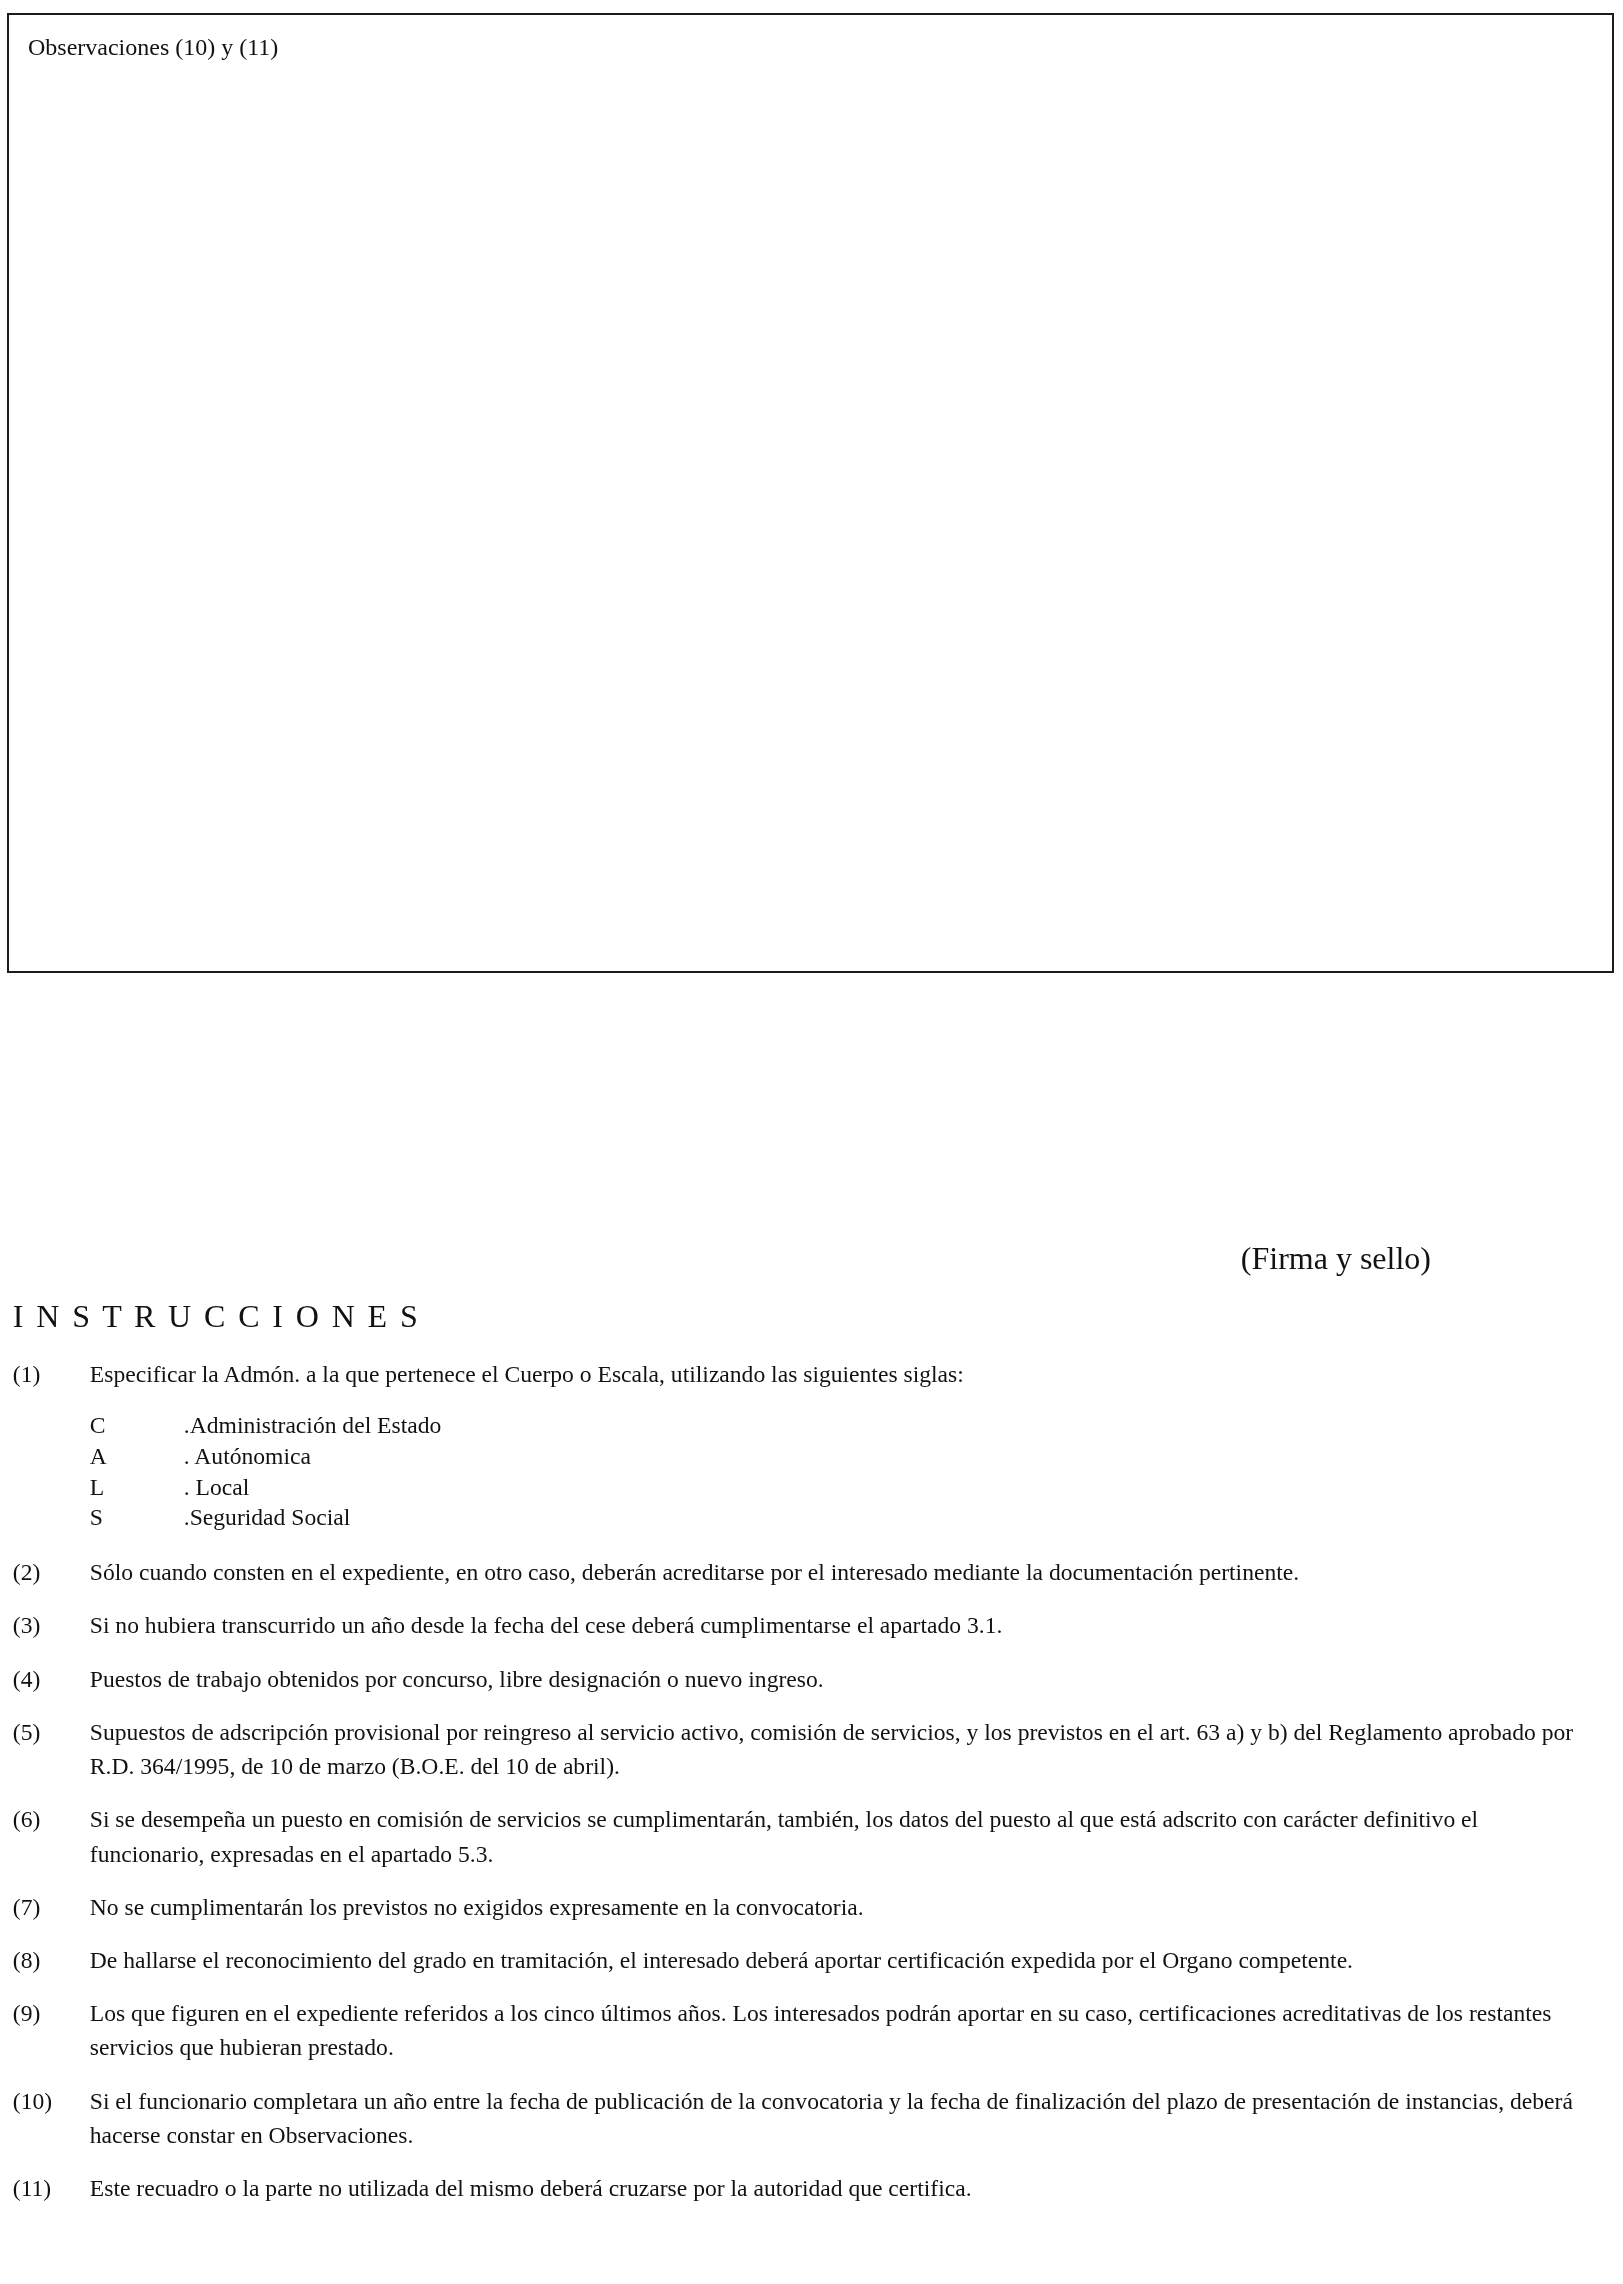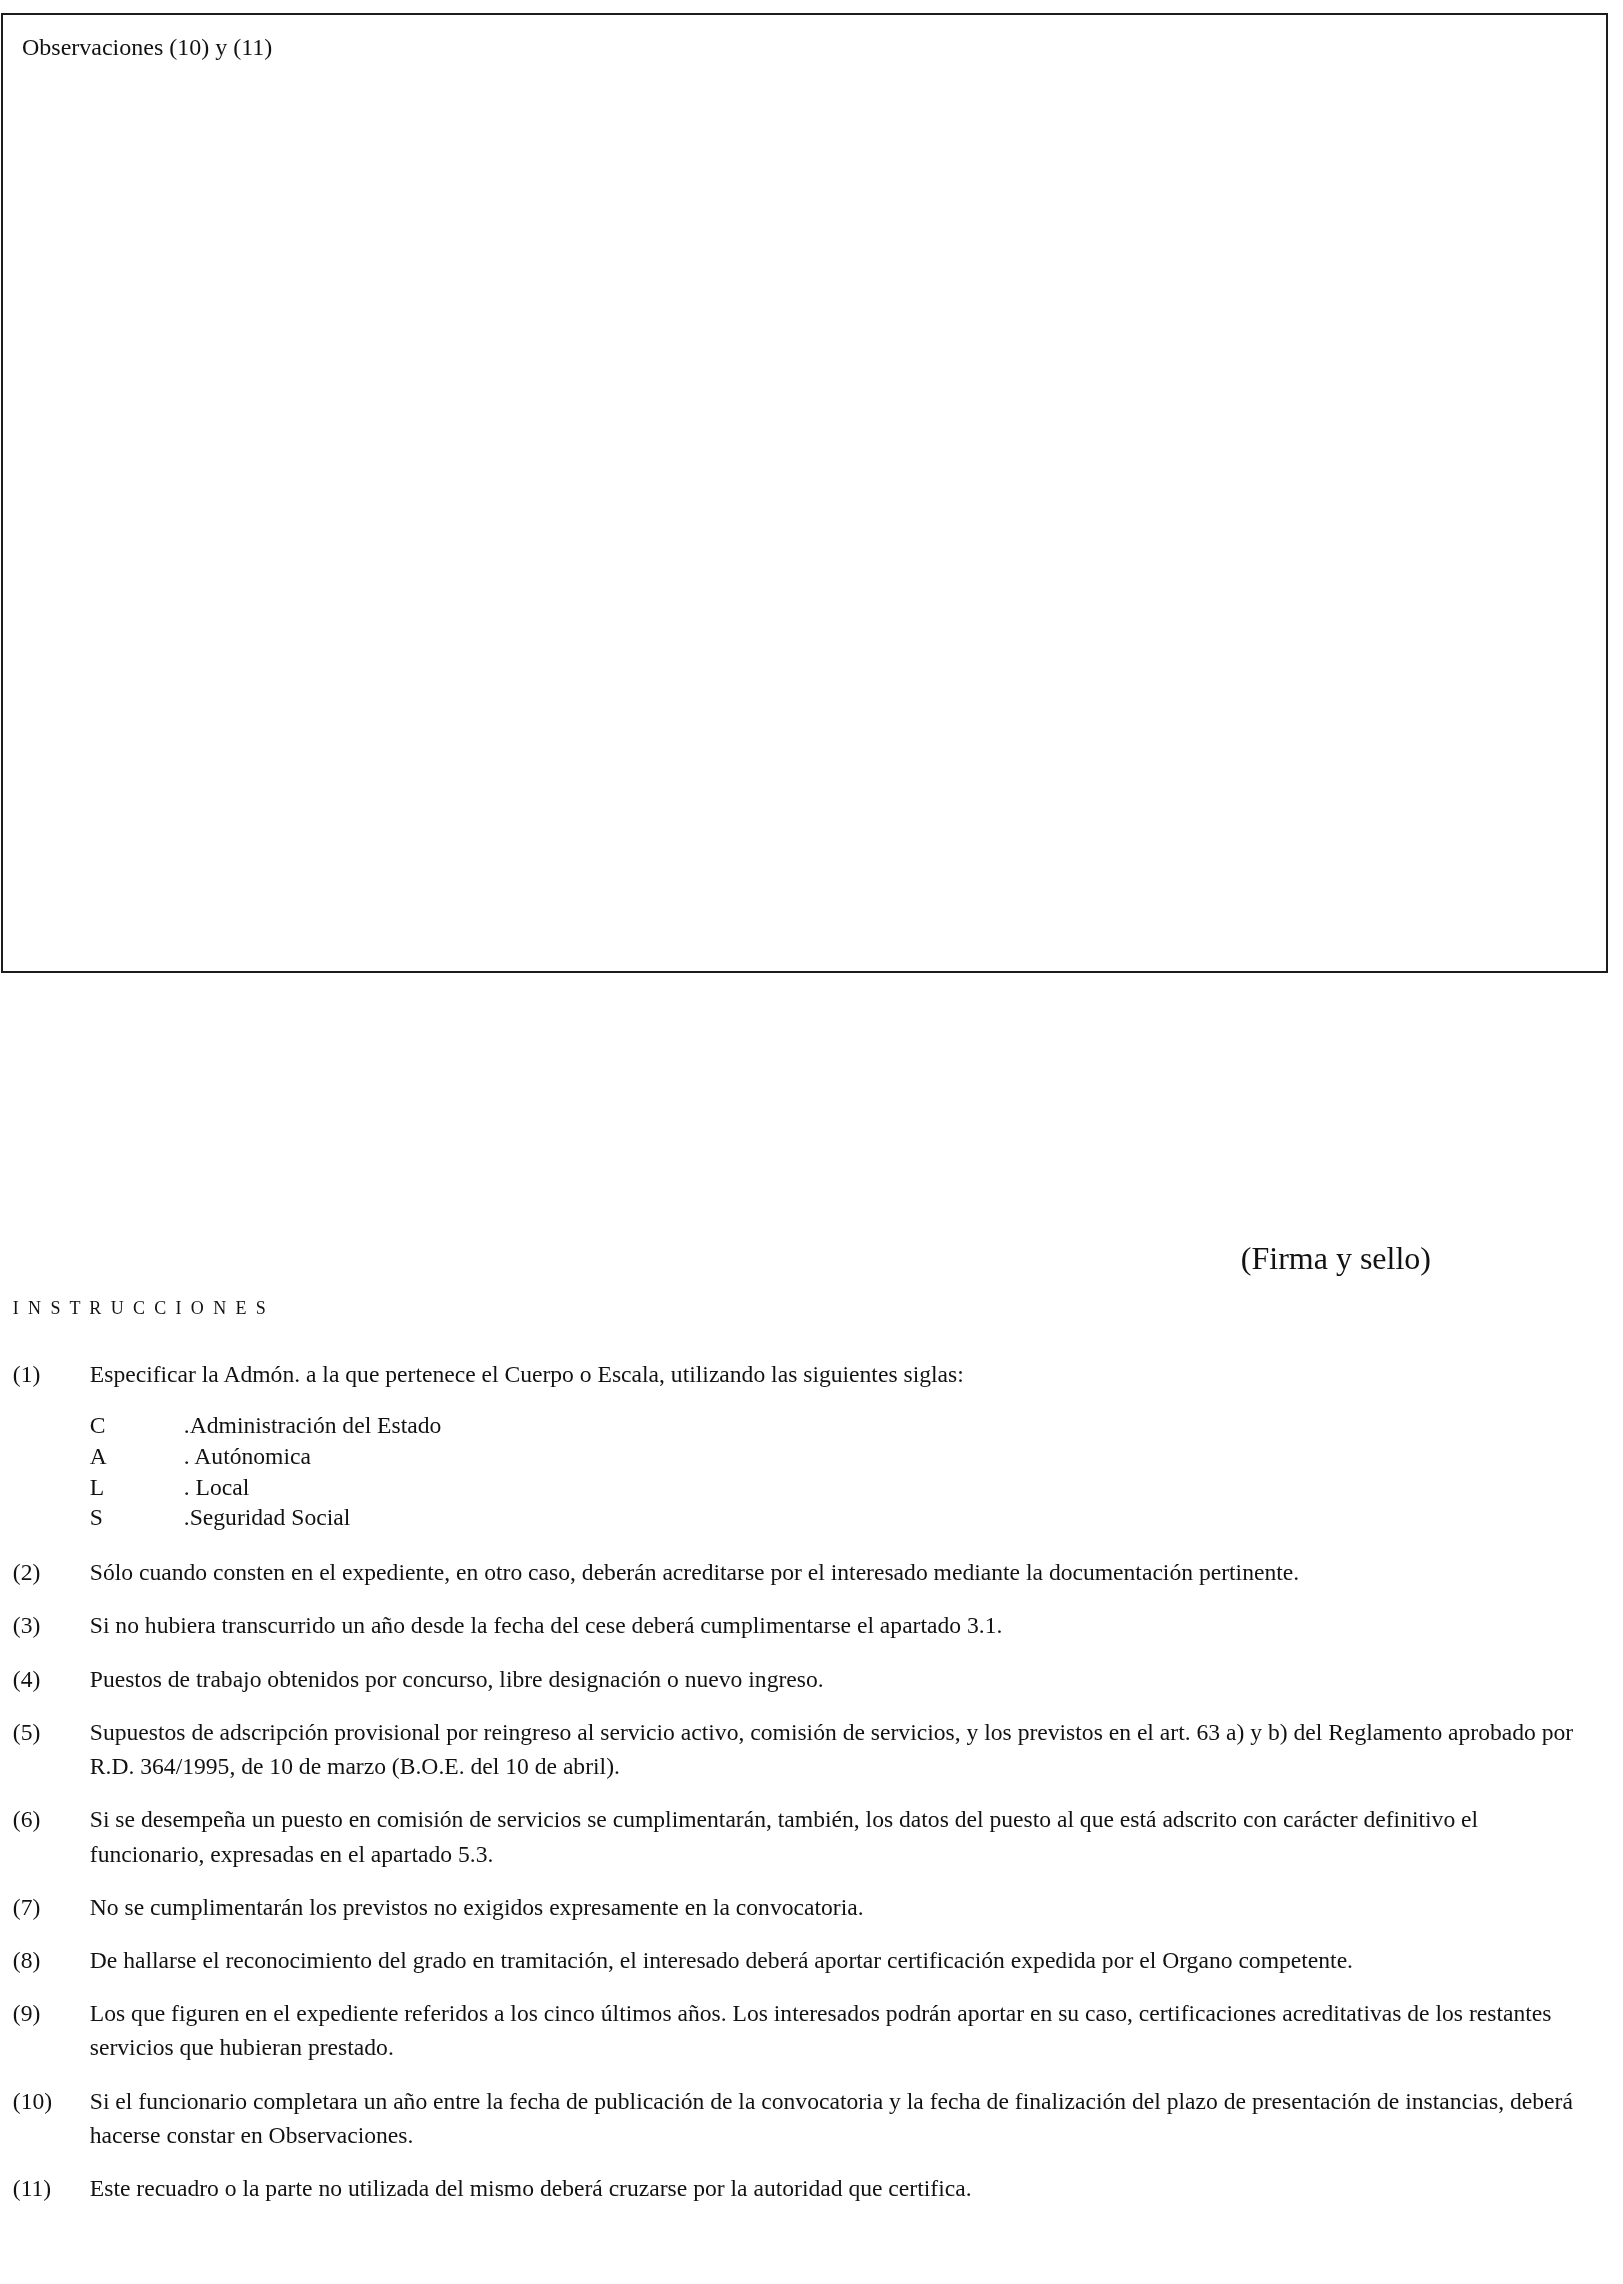--- a/index.html
+++ b/index.html
@@ -12,42 +12,42 @@
     width: 1624px;
     height: 2284px;
     background: #ffffff;
     color: #121212;
     font-family: "Liberation Serif", serif;
     box-sizing: border-box;
     overflow: hidden;
   }
   .obs-box {
     position: absolute;
-    left: 1px;
+    left: 7px;
     top: 12.8px;
     width: 1607px;
     height: 960px;
     border: 2.4px solid #1c1c1c;
     box-sizing: border-box;
   }
   .obs-label {
     padding: 19px 0 0 19px;
     font-size: 24px;
   }
   .firma {
     position: absolute;
     top: 1240px;
     right: 193px;
     font-size: 32px;
   }
   .inst-title {
     position: absolute;
     top: 1298px;
     left: 12.8px;
-    font-size: 18px;
+    font-size: 32px;
     letter-spacing: 2.4px;
   }
   .inst-list {
     position: absolute;
     top: 1357px;
     left: 12.8px;
     width: 1585px;
     font-size: 23.6px;
     line-height: 1.45;
   }

